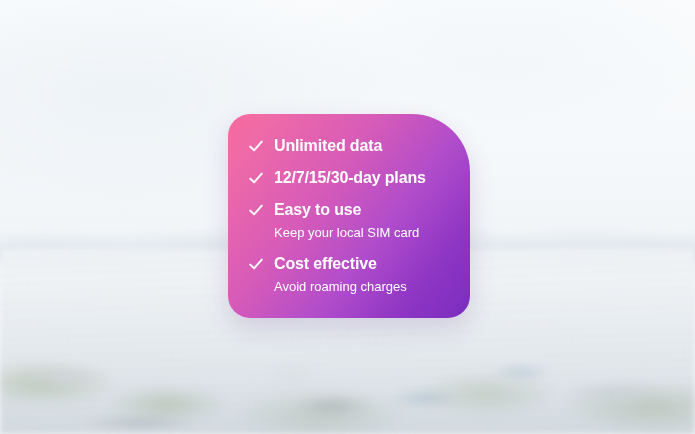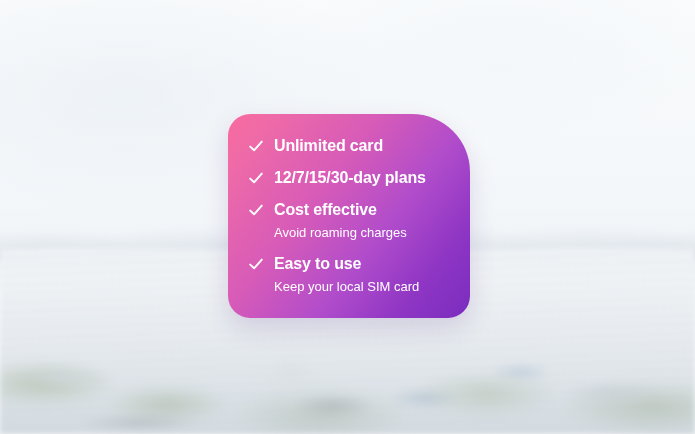--- a/index.html
+++ b/index.html
@@ -183,57 +183,57 @@
   <div class="card">
     <div class="card-inner">
 
       <div class="feature-row">
         <span class="check-icon">
           <svg width="16" height="18" viewBox="0 0 16 18" fill="none" aria-hidden="true">
             <path d="M2.2 9.6 L6.1 13.3 L13.8 4.6" stroke="#ffffff" stroke-width="1.9" stroke-linecap="round" stroke-linejoin="round"></path>
           </svg>
         </span>
         <span class="feature-text">
-          <span class="feature-title" style="display: block;">Unlimited card</span>
+          <span class="feature-title" style="display: block;">Unlimited data</span>
 
         </span>
       </div>
 
       <div class="feature-row">
         <span class="check-icon">
           <svg width="16" height="18" viewBox="0 0 16 18" fill="none" aria-hidden="true">
             <path d="M2.2 9.6 L6.1 13.3 L13.8 4.6" stroke="#ffffff" stroke-width="1.9" stroke-linecap="round" stroke-linejoin="round"></path>
           </svg>
         </span>
         <span class="feature-text">
           <span class="feature-title" style="display: block;">12/7/15/30-day plans</span>
 
+        </span>
+      </div>
+
+      <div class="feature-row">
+        <span class="check-icon">
+          <svg width="16" height="18" viewBox="0 0 16 18" fill="none" aria-hidden="true">
+            <path d="M2.2 9.6 L6.1 13.3 L13.8 4.6" stroke="#ffffff" stroke-width="1.9" stroke-linecap="round" stroke-linejoin="round"></path>
+          </svg>
+        </span>
+        <span class="feature-text">
+          <span class="feature-title" style="display: block;">Easy to use</span>
+          <span class="feature-sub" style="display: block;">Keep your local SIM card</span>
         </span>
       </div>
 
       <div class="feature-row">
         <span class="check-icon">
           <svg width="16" height="18" viewBox="0 0 16 18" fill="none" aria-hidden="true">
             <path d="M2.2 9.6 L6.1 13.3 L13.8 4.6" stroke="#ffffff" stroke-width="1.9" stroke-linecap="round" stroke-linejoin="round"></path>
           </svg>
         </span>
         <span class="feature-text">
           <span class="feature-title" style="display: block;">Cost effective</span>
           <span class="feature-sub" style="display: block;">Avoid roaming charges</span>
         </span>
       </div>
 
-      <div class="feature-row">
-        <span class="check-icon">
-          <svg width="16" height="18" viewBox="0 0 16 18" fill="none" aria-hidden="true">
-            <path d="M2.2 9.6 L6.1 13.3 L13.8 4.6" stroke="#ffffff" stroke-width="1.9" stroke-linecap="round" stroke-linejoin="round"></path>
-          </svg>
-        </span>
-        <span class="feature-text">
-          <span class="feature-title" style="display: block;">Easy to use</span>
-          <span class="feature-sub" style="display: block;">Keep your local SIM card</span>
-        </span>
-      </div>
-
     </div>
   </div>
 
 </div>
 
 </body></html>

